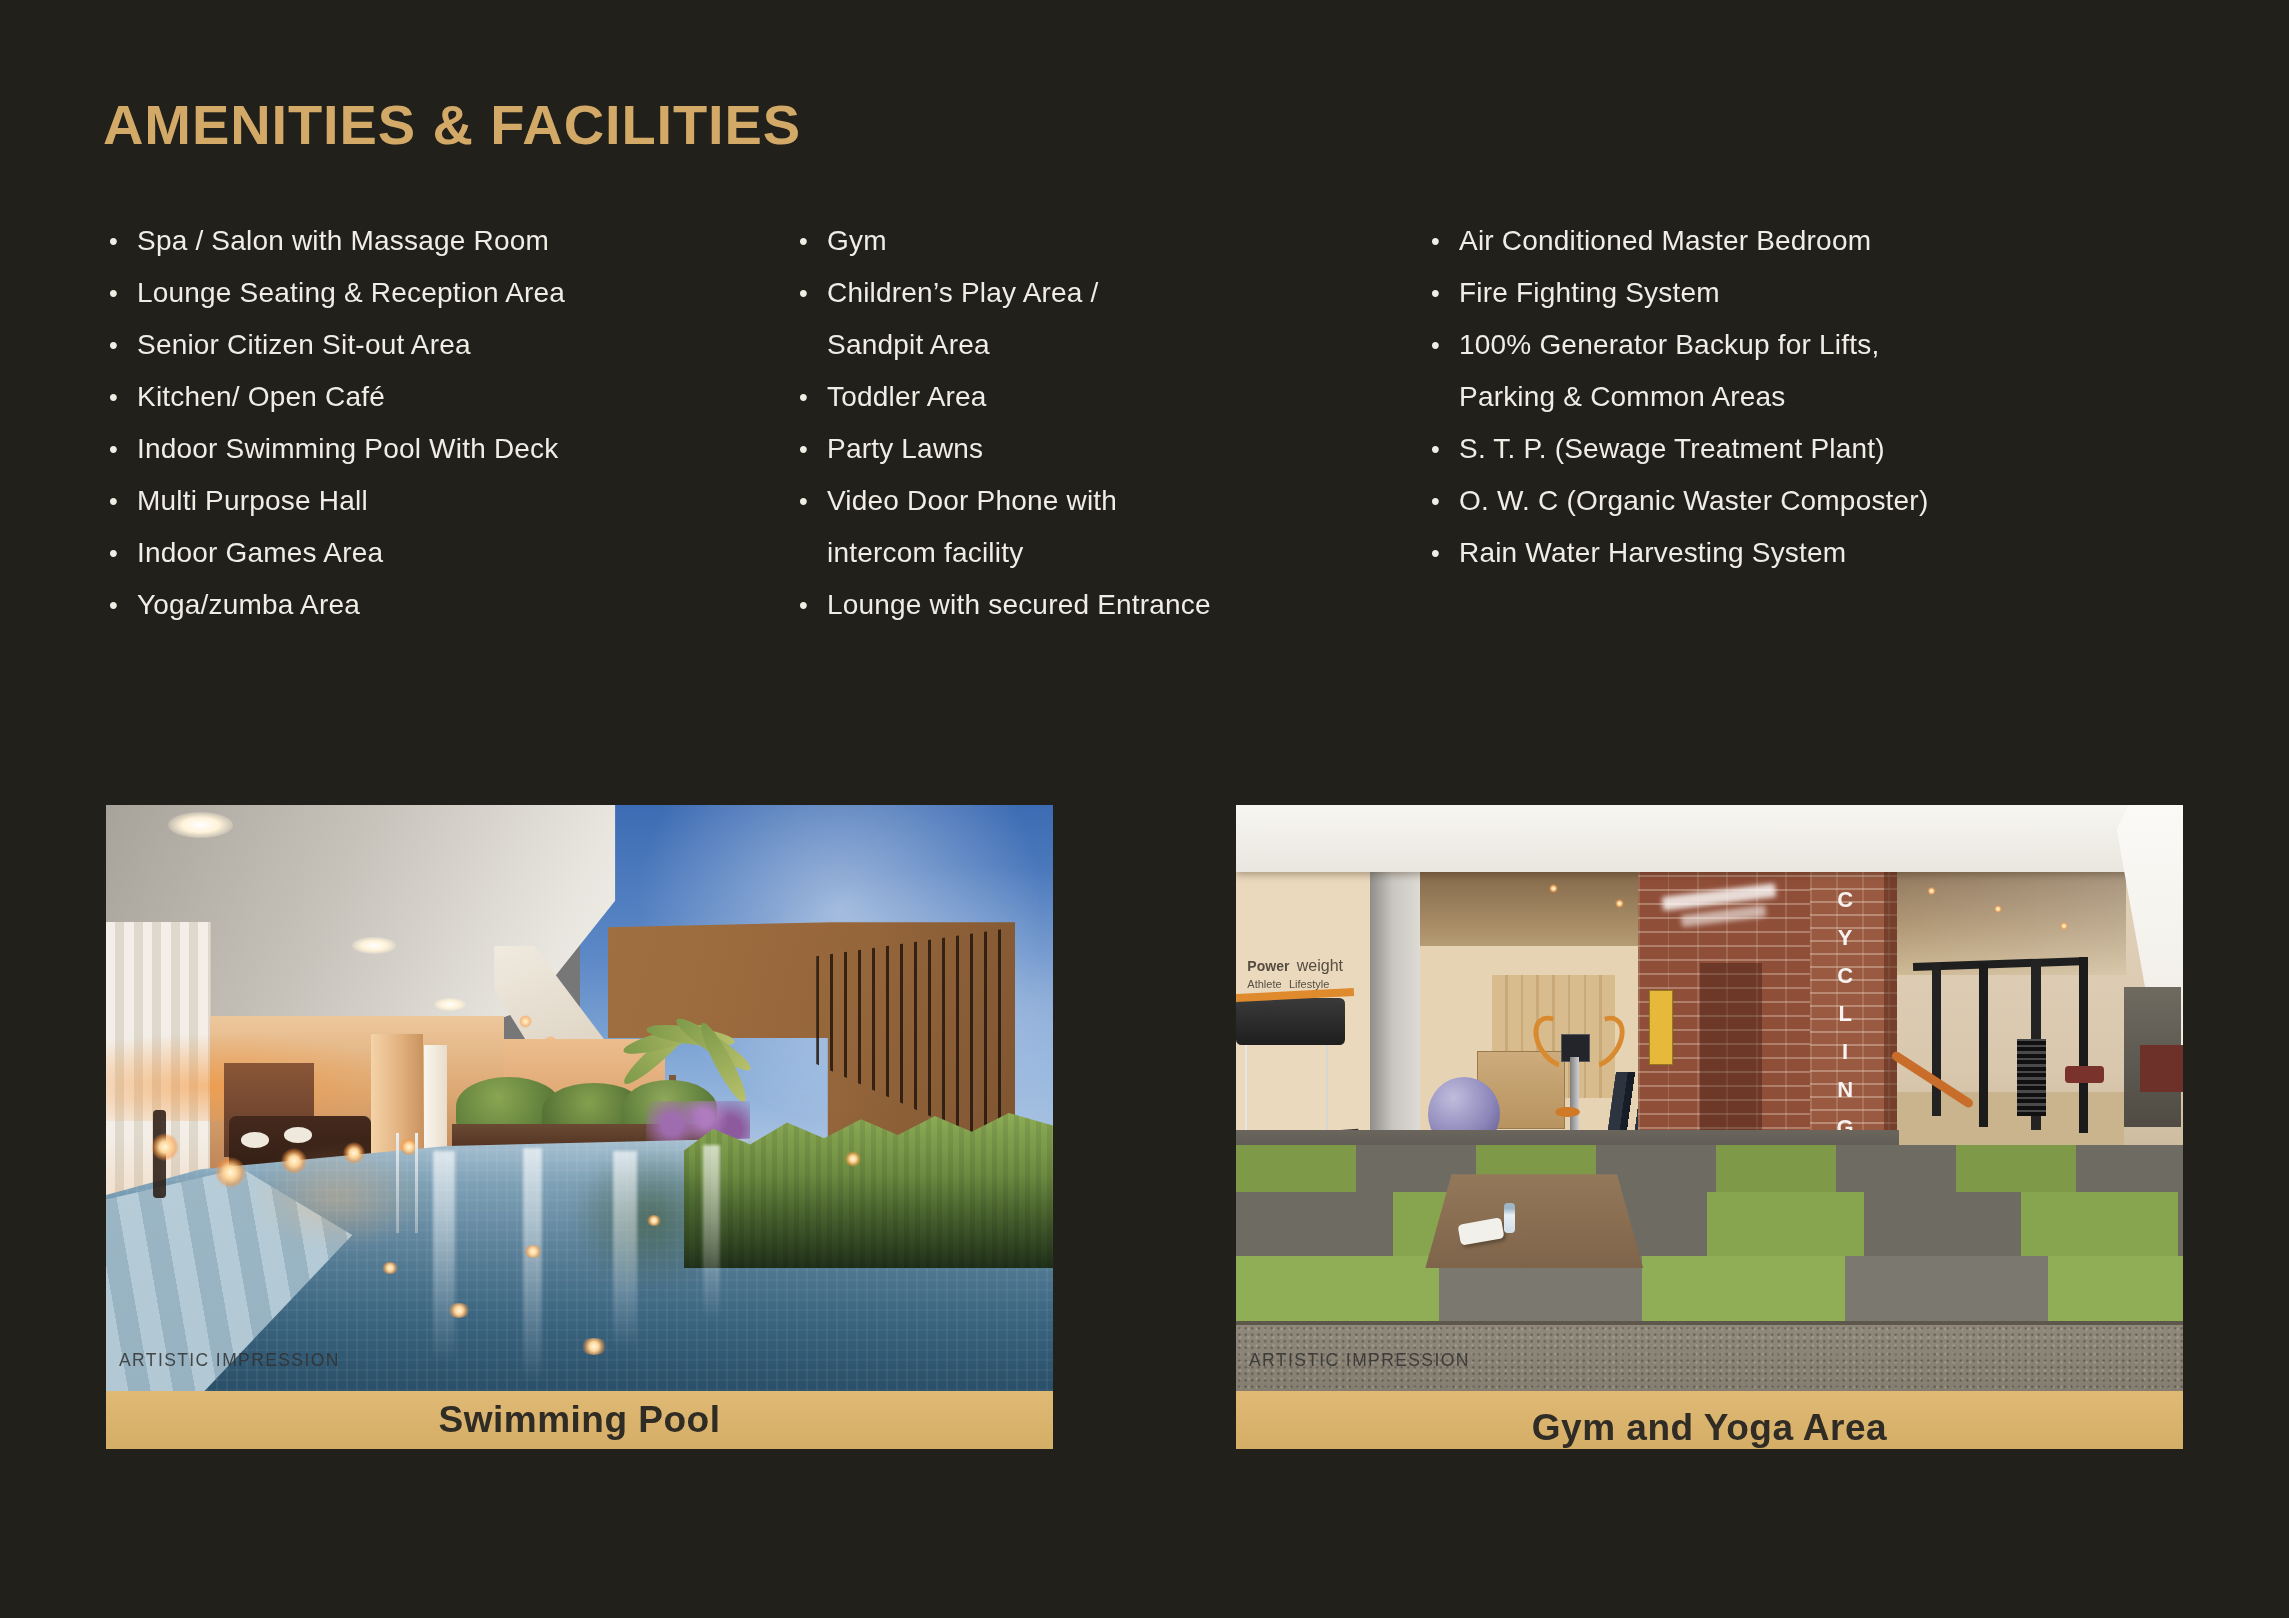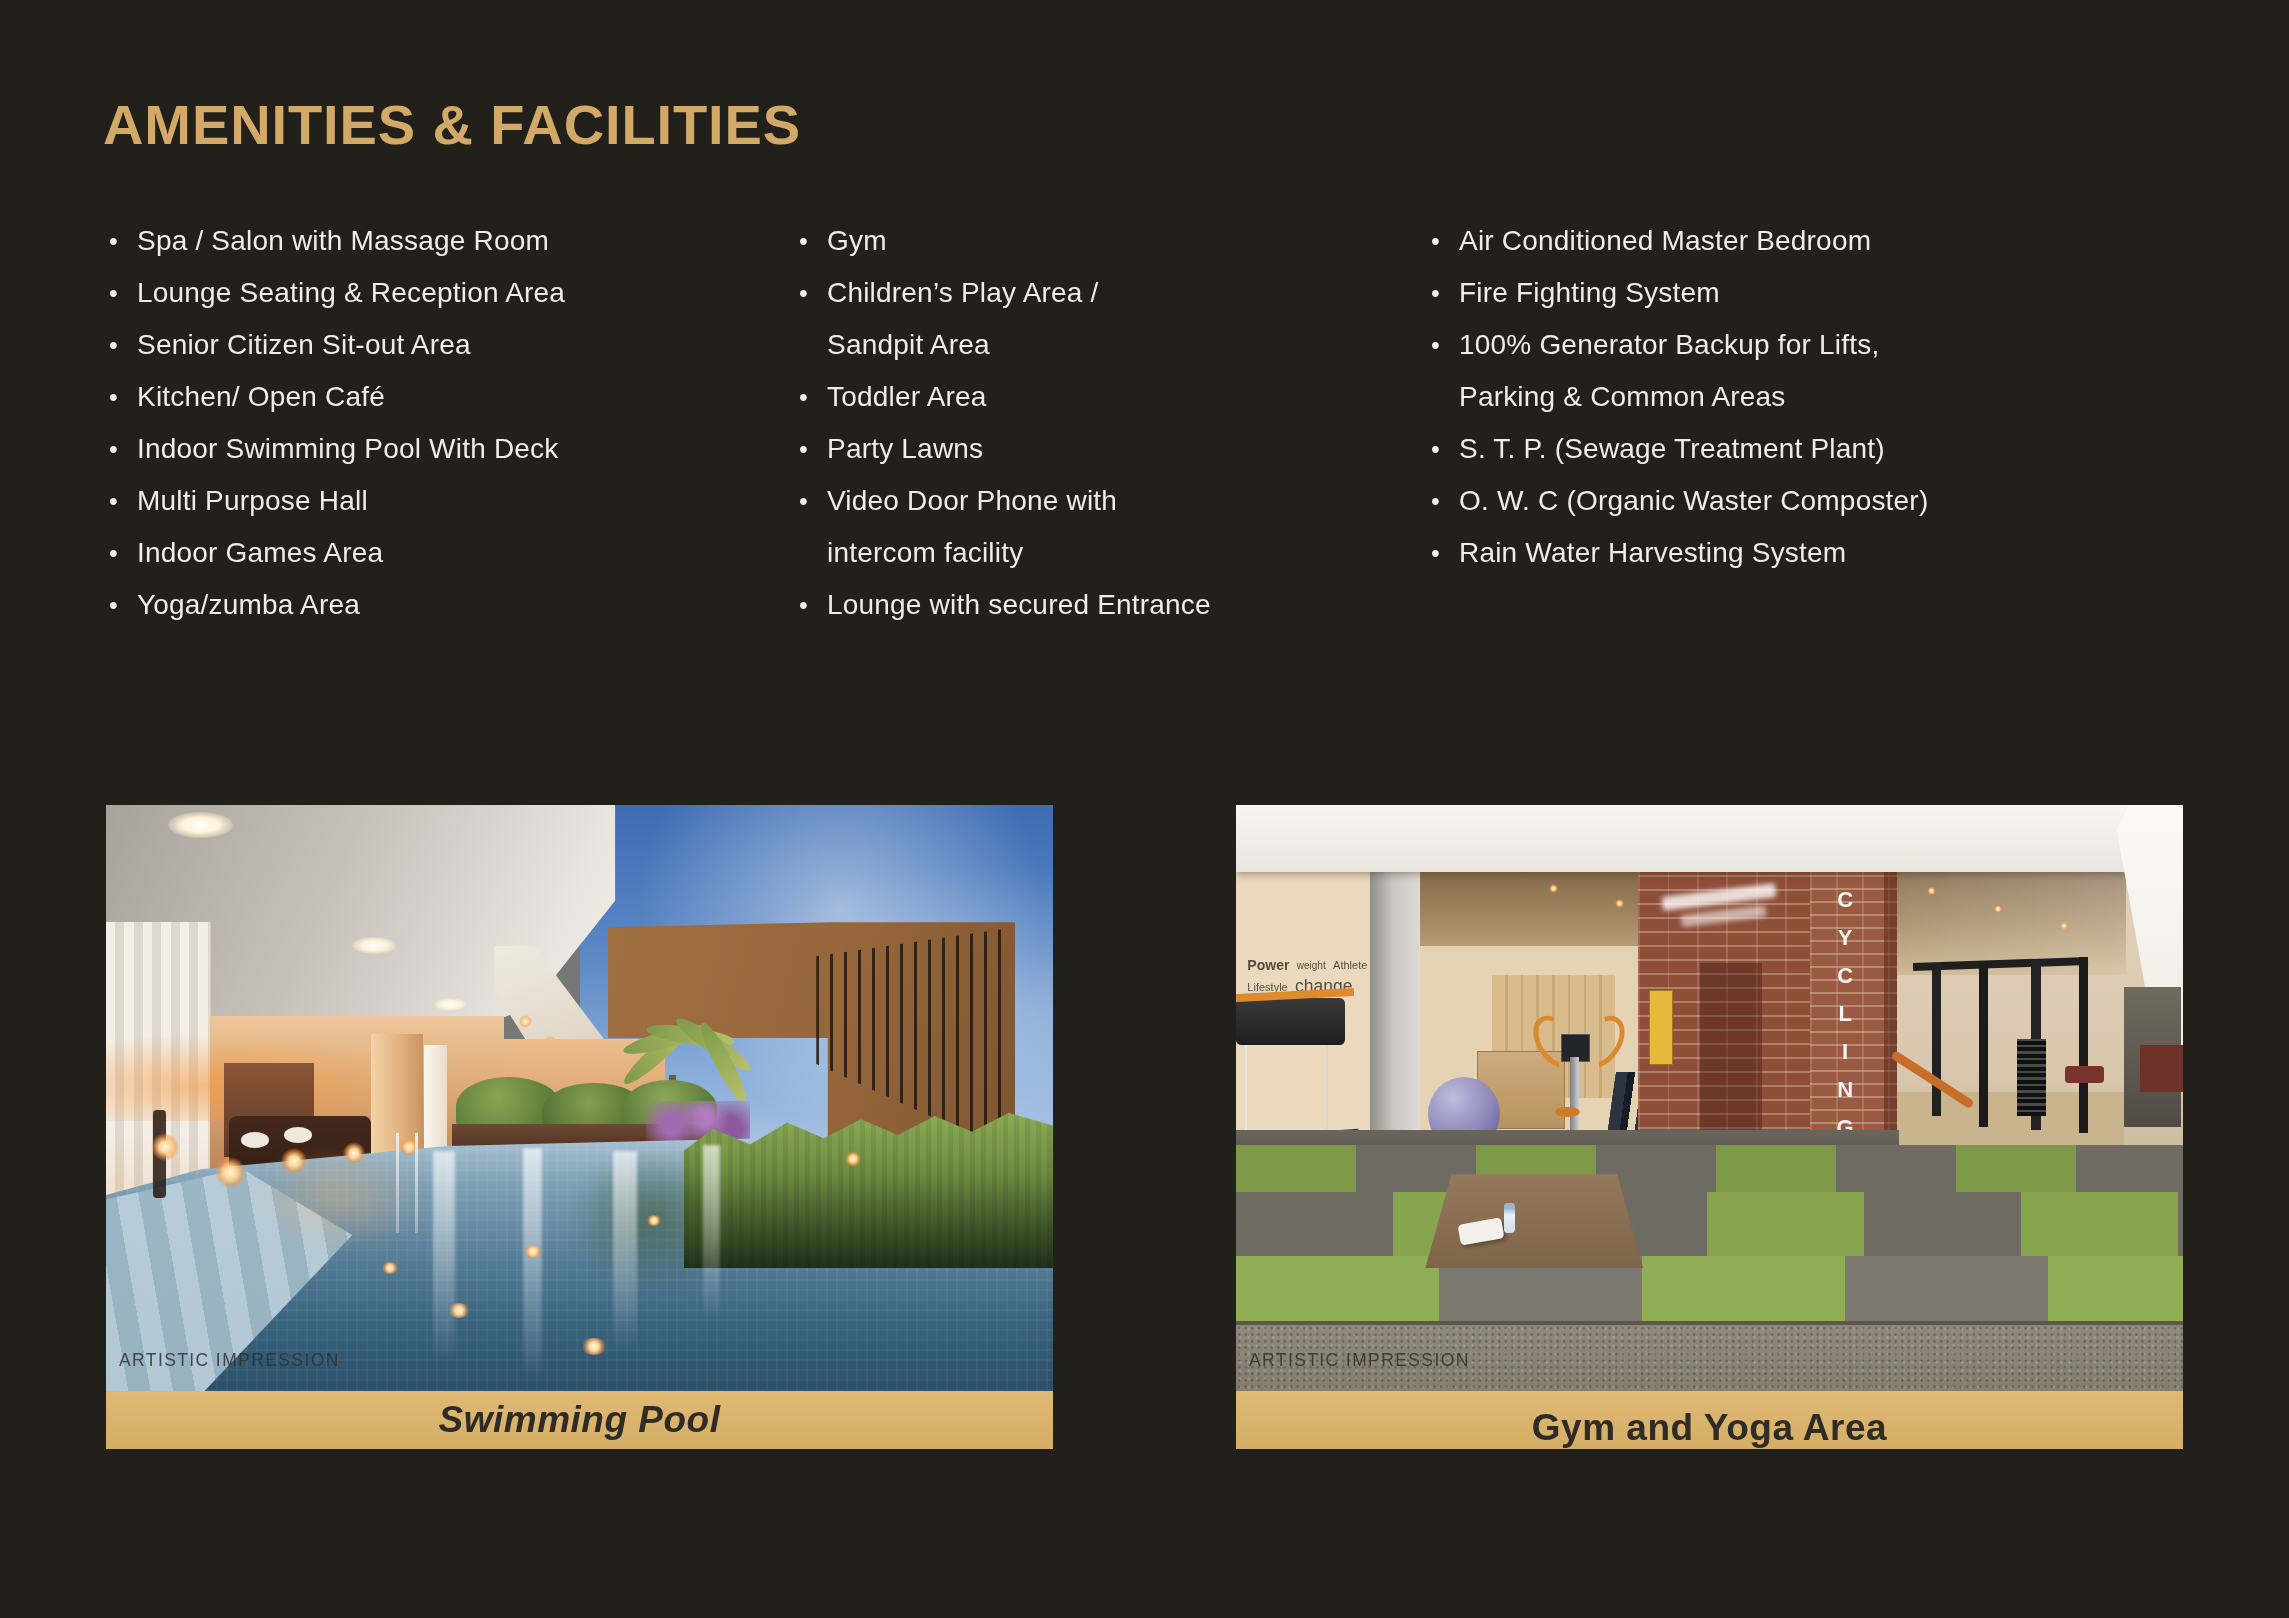--- a/index.html
+++ b/index.html
@@ -248,41 +248,41 @@
     <div class="glow" style="left:25%;top:57.5%;width:22px;height:22px;"></div>
     <div class="glow" style="left:31%;top:56.8%;width:18.5px;height:18.5px;"></div>
     <div class="glow" style="left:78%;top:59%;width:16.6px;height:16.6px;"></div>
 
     <div class="abs" style="left:30.6%;top:56%;width:2.8px;height:17%;
          background:linear-gradient(180deg,#eceff1,#9fb0bb);"></div>
     <div class="abs" style="left:32.6%;top:56%;width:2.8px;height:17%;
          background:linear-gradient(180deg,#eceff1,#9fb0bb);"></div>
     <div class="watermark">ARTISTIC IMPRESSION</div>
   </div>
-  <div class="caption-bar" style="left:106px;font-style:italic;">
+  <div class="caption-bar" style="left:106px;">
     <span>Swimming Pool</span>
   </div>
 
   <div class="photo" style="left:1236px;top:805px;background:linear-gradient(180deg,#e3d4bd 0%,#d9c8ae 45%,#cdbb9e 60%);">
 
     <div class="abs" style="left:0;top:11%;width:94%;height:18%;
          background:linear-gradient(90deg,rgba(255,255,255,0) 60%,rgba(255,255,255,.28)),
                     linear-gradient(180deg,#83684a 0%,#a98e68 55%,#c9b28a 100%);"></div>
     <div class="glow" style="left:33%;top:13.5%;width:9.2px;height:9.2px;"></div>
     <div class="glow" style="left:40%;top:16%;width:9.2px;height:9.2px;"></div>
     <div class="glow" style="left:47%;top:19.5%;width:9.2px;height:9.2px;"></div>
     <div class="glow" style="left:52%;top:23%;width:9.2px;height:9.2px;"></div>
     <div class="glow" style="left:73%;top:14%;width:8.3px;height:8.3px;"></div>
     <div class="glow" style="left:80%;top:17%;width:8.3px;height:8.3px;"></div>
     <div class="glow" style="left:87%;top:20%;width:8.3px;height:8.3px;"></div>
 
     <div class="abs" style="left:0;top:11%;width:15%;height:46%;background:#ead9bd;"></div>
     <div class="wordcloud" style="left:1.2%;top:26%;width:13%;height:14%;">
       <span style="font-size:14px;font-weight:bold;">Power</span>
-      <span style="font-size:10px;">weight</span>
+      <span style="font-size:16px;">weight</span>
       <span style="font-size:11px;">Athlete</span>
       <span style="font-size:11px;">Lifestyle</span>
       <span style="font-size:17.5px;">change</span>
       <span style="font-size:10px;">Body</span>
       <span style="font-size:14.8px;font-weight:bold;color:#d98a2f;">Fitness</span>
     </div>
 
     <div class="abs" style="left:0;top:33%;width:11.5%;height:8%;border-radius:5.5px;
          background:linear-gradient(180deg,#3a3a3a,#1e1e1e);"></div>
     <div class="abs" style="left:0;top:31.8%;width:12.5%;height:1.3%;

